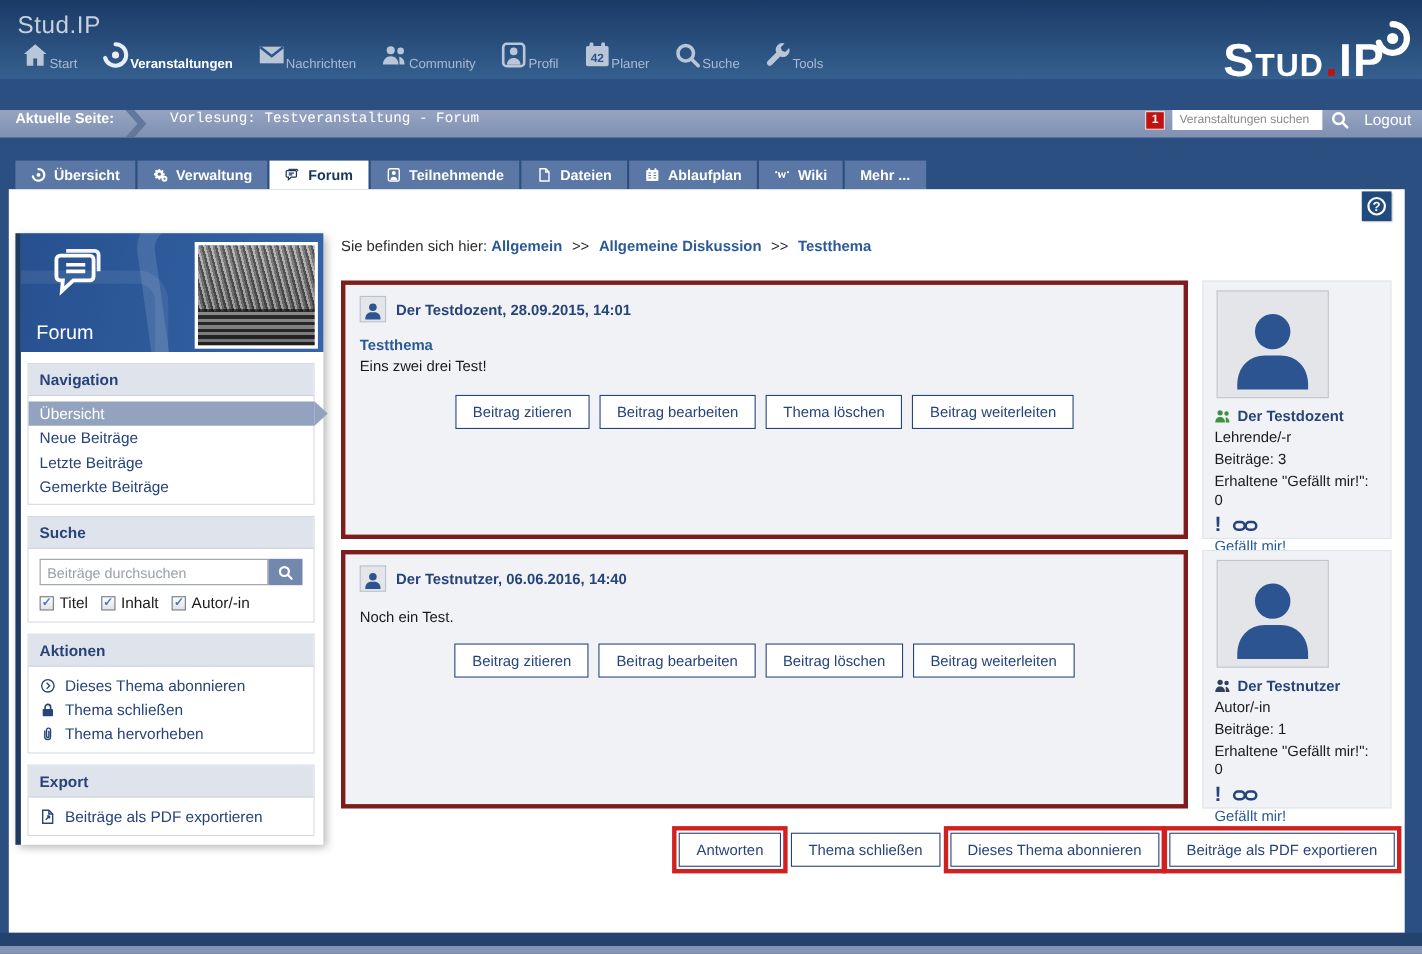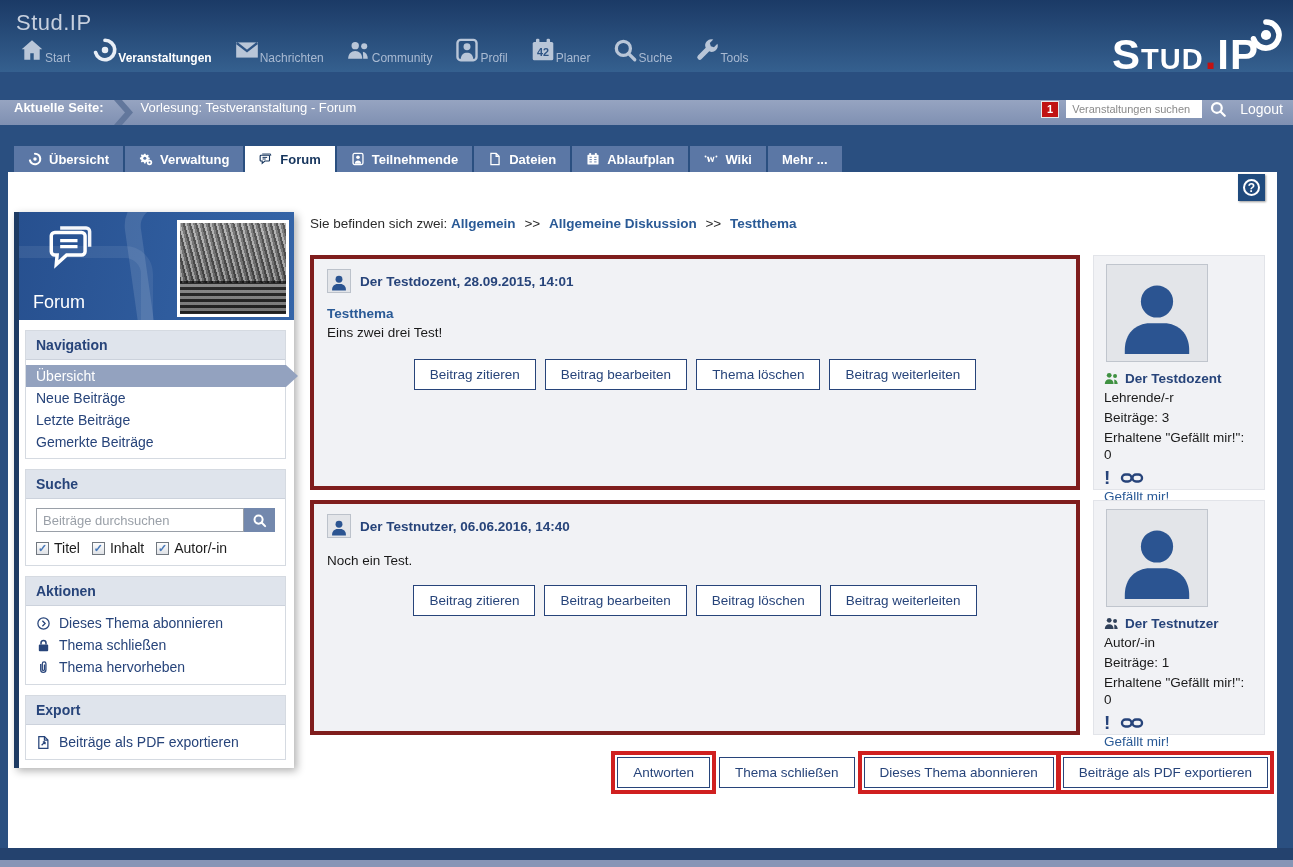--- a/index.html
+++ b/index.html
@@ -24,21 +24,21 @@
   .logo { position:absolute; right:34px; top:34px; color:#fff; font-weight:bold; font-size:42px; line-height:1; }
   .logo .lg1 { font-variant:small-caps; letter-spacing:1px; }
   .logo .lgdot { color:#c11212; margin:0 1px; }
   .logo .lg2 { letter-spacing:1px; }
   .logo-swirl { position:absolute; right:-24px; top:-16px; width:34px; height:34px; }
   
   .pagebar { position:absolute; top:100px; left:0; width:100%; height:25px;
              background:linear-gradient(#96a4c1,#7f90b2); display:flex; align-items:flex-start; color:#fff; font-size:13px; }
   .pb-label { font-weight:bold; margin-left:14px; }
   .pb-chev { width:26px; height:25px; margin-left:8px; }
-  .pb-title { margin-left:3px; }
+  .pb-title { margin-left:17px;font-family:Liberation Mono, monospace; }
   .pb-right { margin-left:auto; display:flex; align-items:center; margin-right:10px; gap:7px; }
   .pb-badge { background:#c11212; color:#fff; font-size:11px; font-weight:bold; padding:1px 5px; border:1px solid #e9e9e9; line-height:13px; cursor:pointer; }
   .pb-search { width:136px; height:18px; font-size:11px; border:1px solid #fff; padding:1px 5px; color:#333; font-family:"Liberation Sans",sans-serif; }
   .pb-search::placeholder { color:#8a8a8a; }
   .pb-mag { width:18px; height:18px; color:#fff; cursor:pointer; }
   .pb-logout { color:#fff; font-size:14px; margin-left:6px; cursor:pointer; }
   
   .tabs { position:absolute; top:146px; left:14px; display:flex; gap:2px; }
   .tab { height:26px; background:#5b77a5; color:#fff; font-size:13px; font-weight:bold;
          display:flex; align-items:center; gap:7px; padding:0 14px; cursor:pointer; white-space:nowrap; }
@@ -391,21 +391,21 @@
             </svg>
           <span>Beiträge als PDF exportieren</span>
         </div>
       </div>
     </div>
   </div>
 
   <div class="main">
 
     <div class="crumbs">
-      <span>Sie befinden sich zwei:</span>
+      <span>Sie befinden sich hier:</span>
       <a>Allgemein</a>
       <span class="sep">&gt;&gt;</span>
       <a>Allgemeine Diskussion</a>
       <span class="sep">&gt;&gt;</span>
       <a>Testthema</a>
     </div>
 
     <div class="post-row p1">
       <div class="post-main">
         <div class="post-head">

